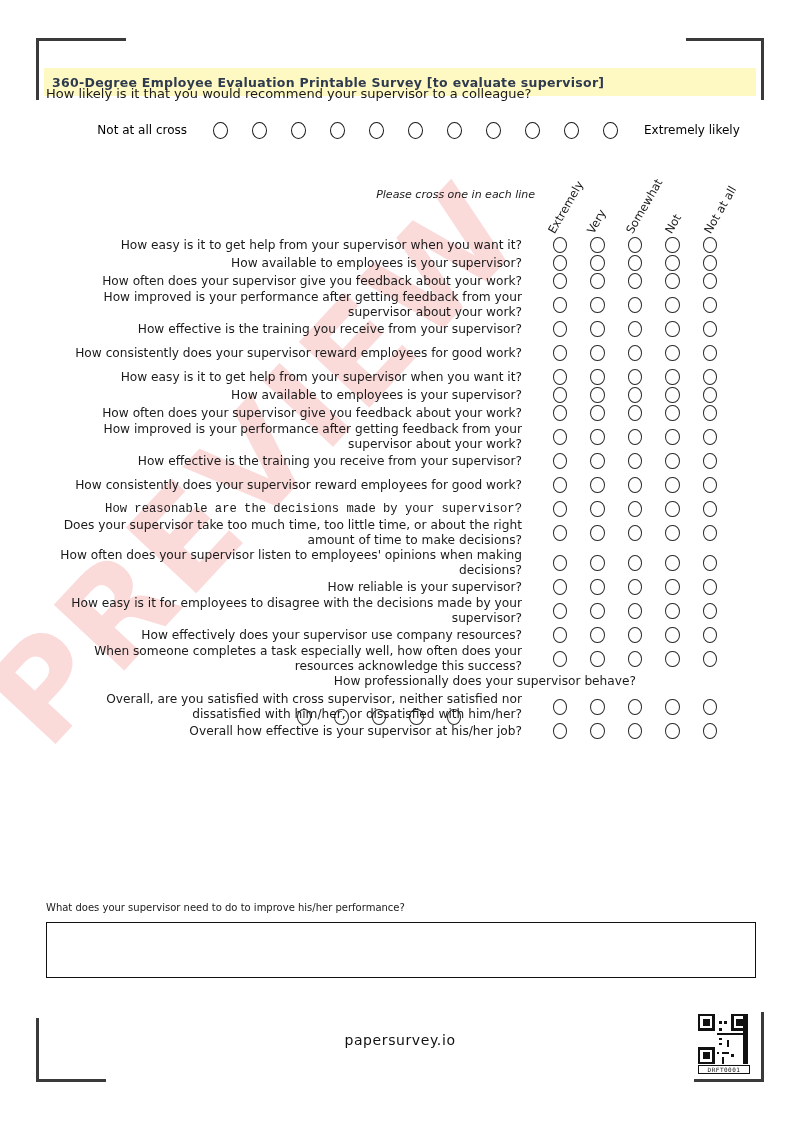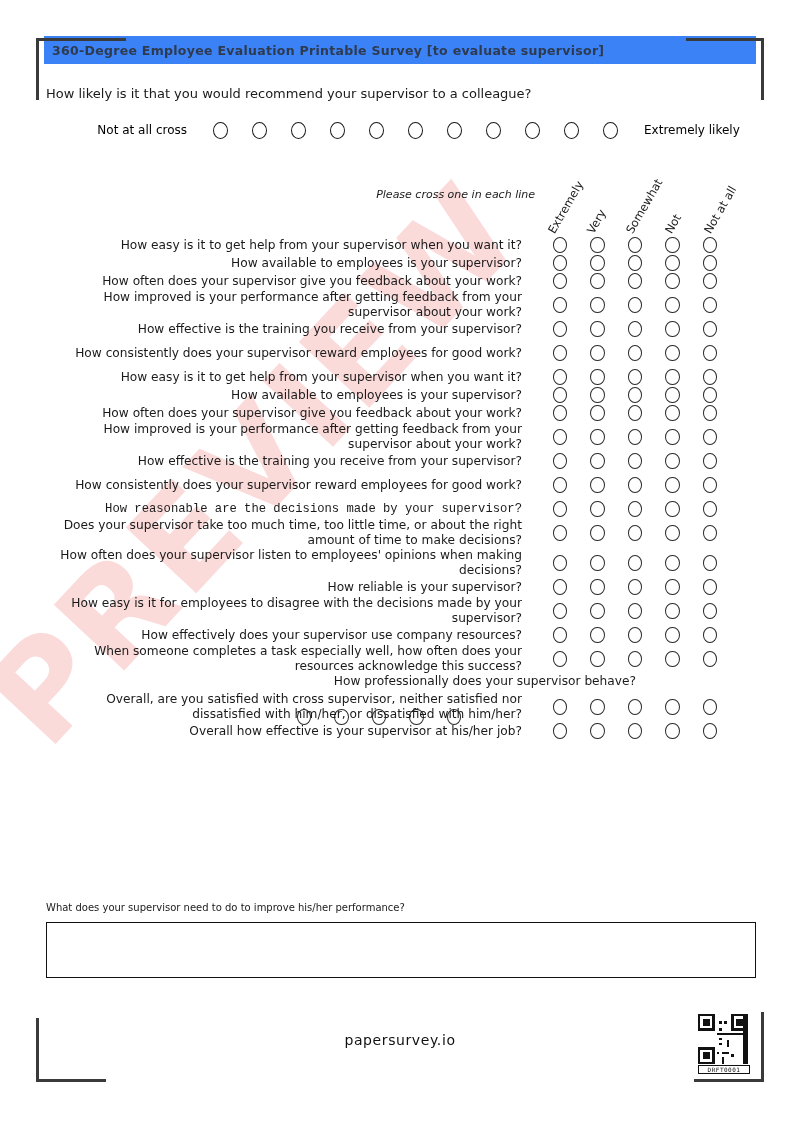--- a/index.html
+++ b/index.html
@@ -69,23 +69,23 @@
   #content {
     position: absolute;
     left: 0; top: 0;
     width: 800px; height: 1132px;
     z-index: 4;
   }
 
   
   #title-bar {
     position: absolute;
-    left: 44px; top: 36px;
+    left: 44px; top: 68px;
     width: 712px; height: 28px;
-    background: #3b82f6;
+    background: #fef9c3;
     display: flex; align-items: center;
   }
   #title-text {
     padding-left: 8px;
     font-size: 12.5px;
     font-weight: bold;
     color: #2e3a4e;
     letter-spacing: 0.3px;
   }
 

